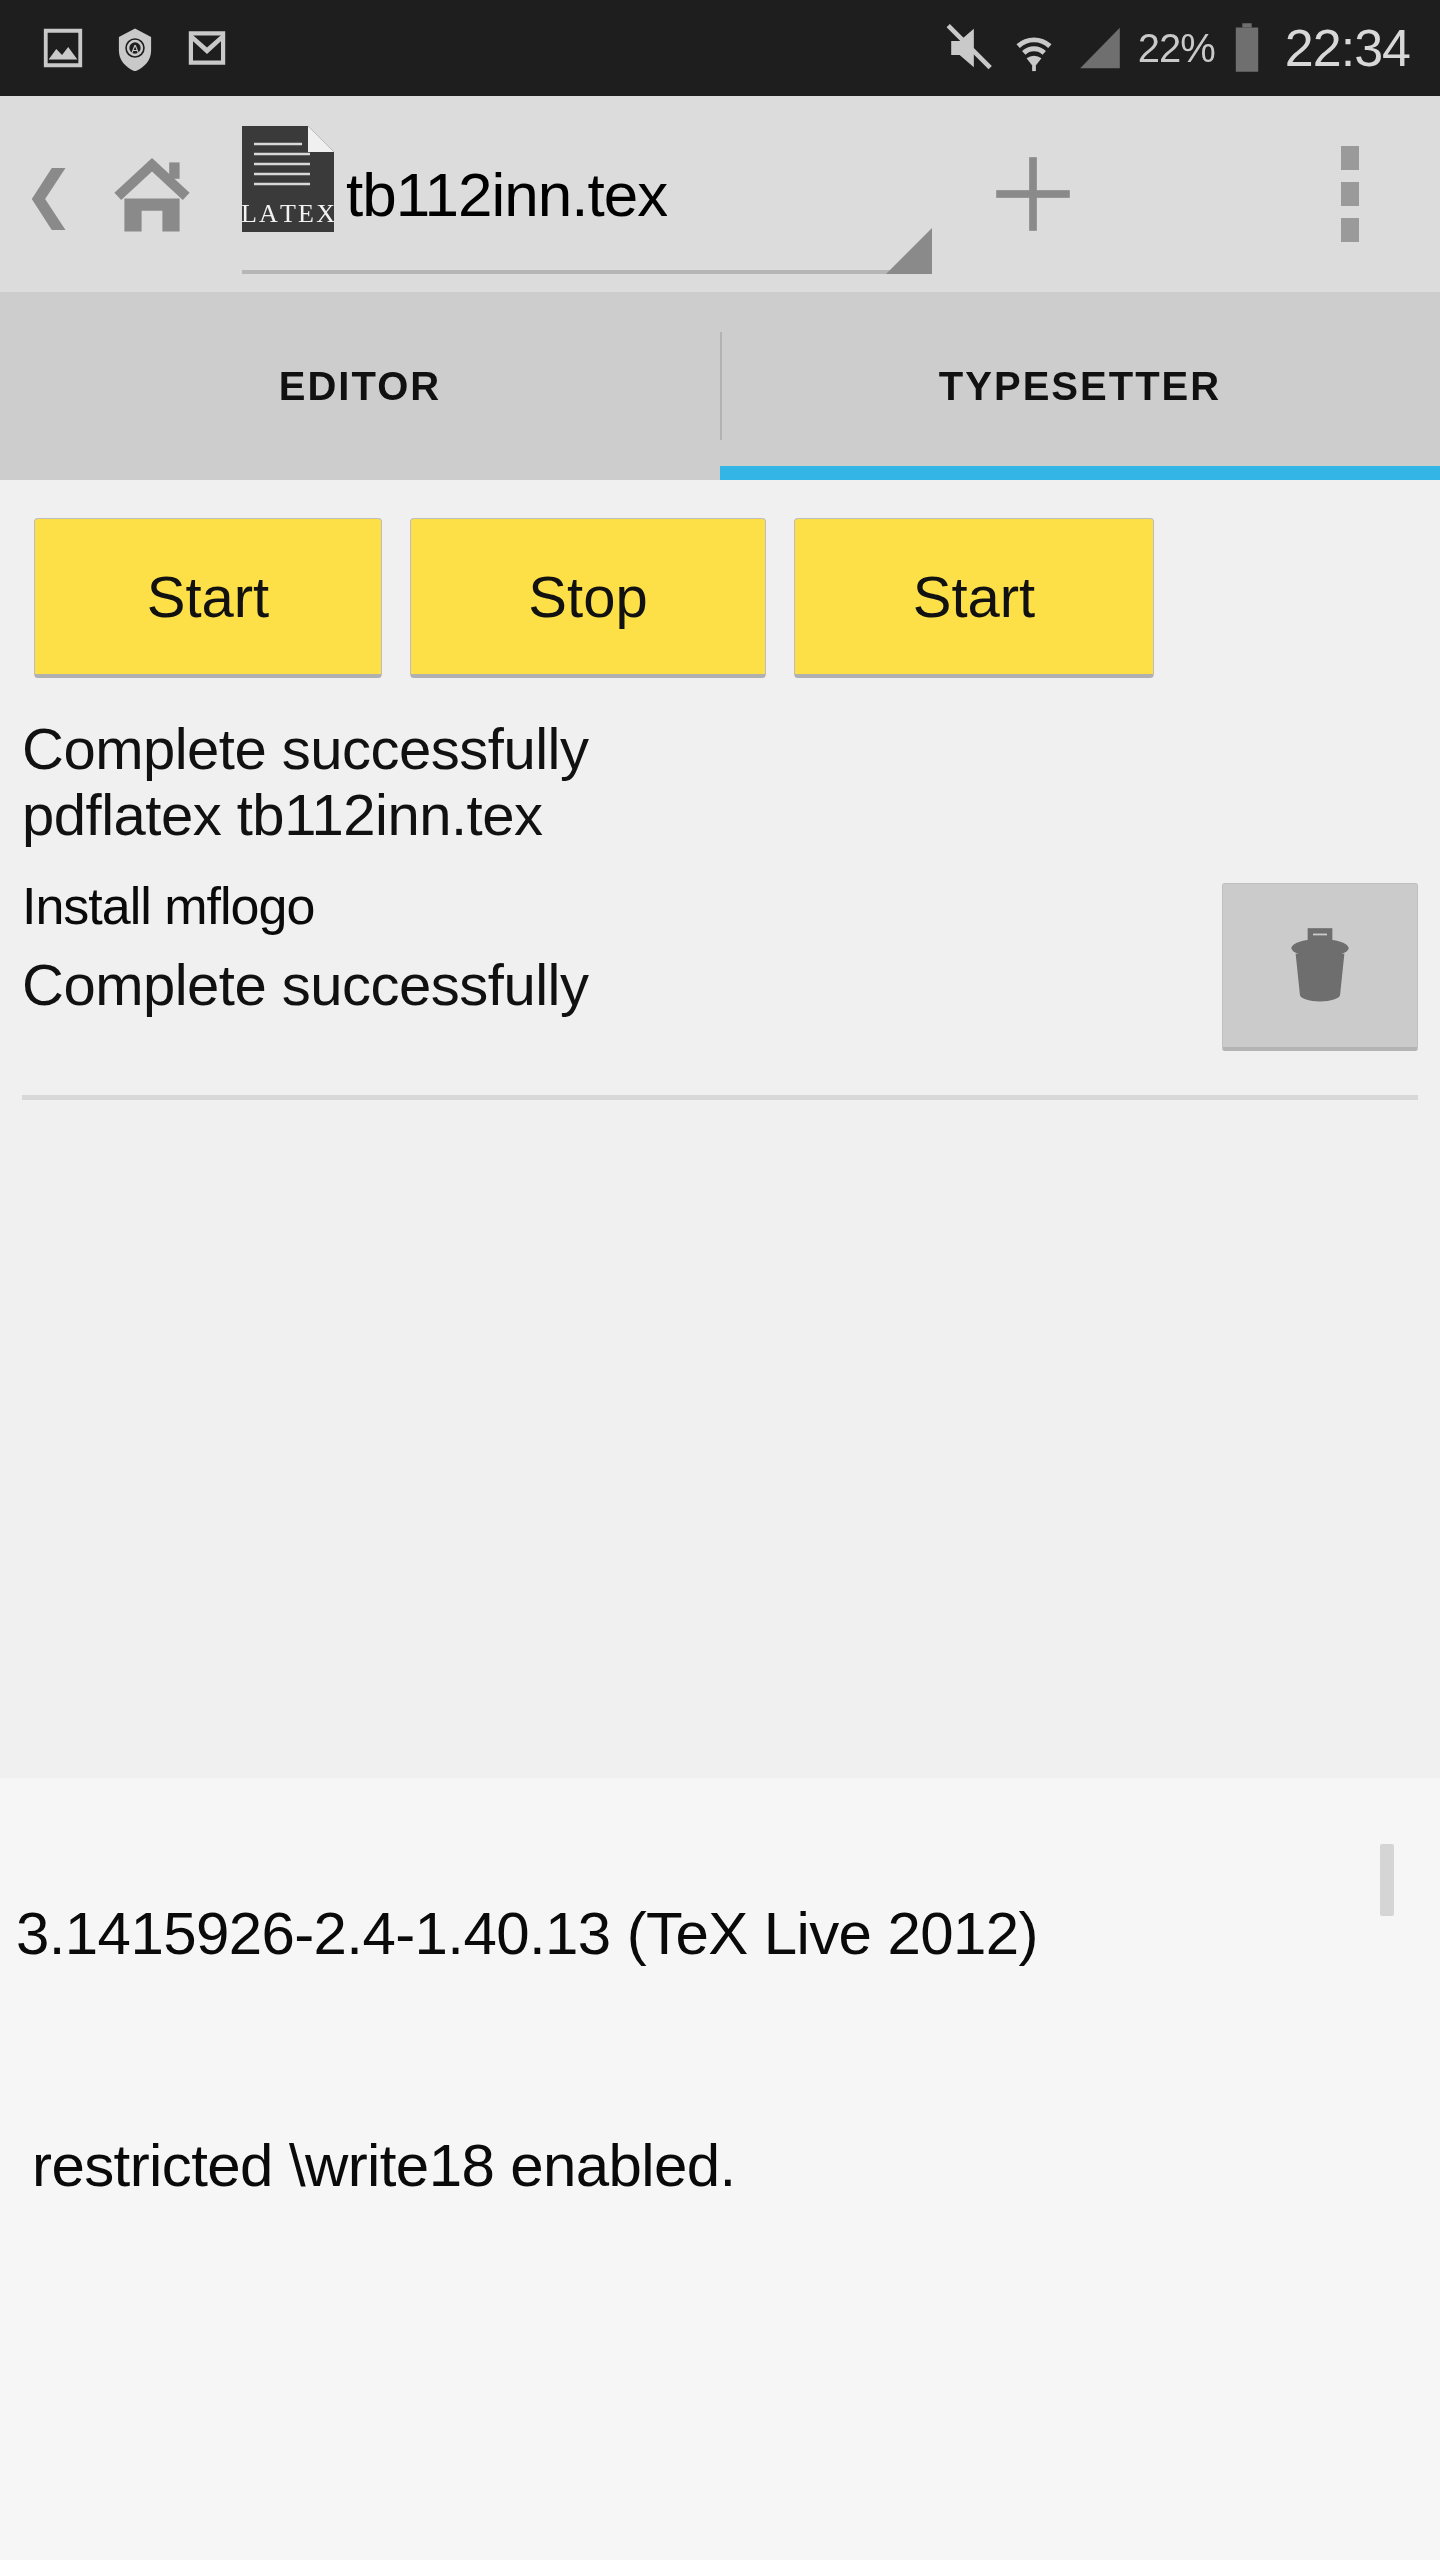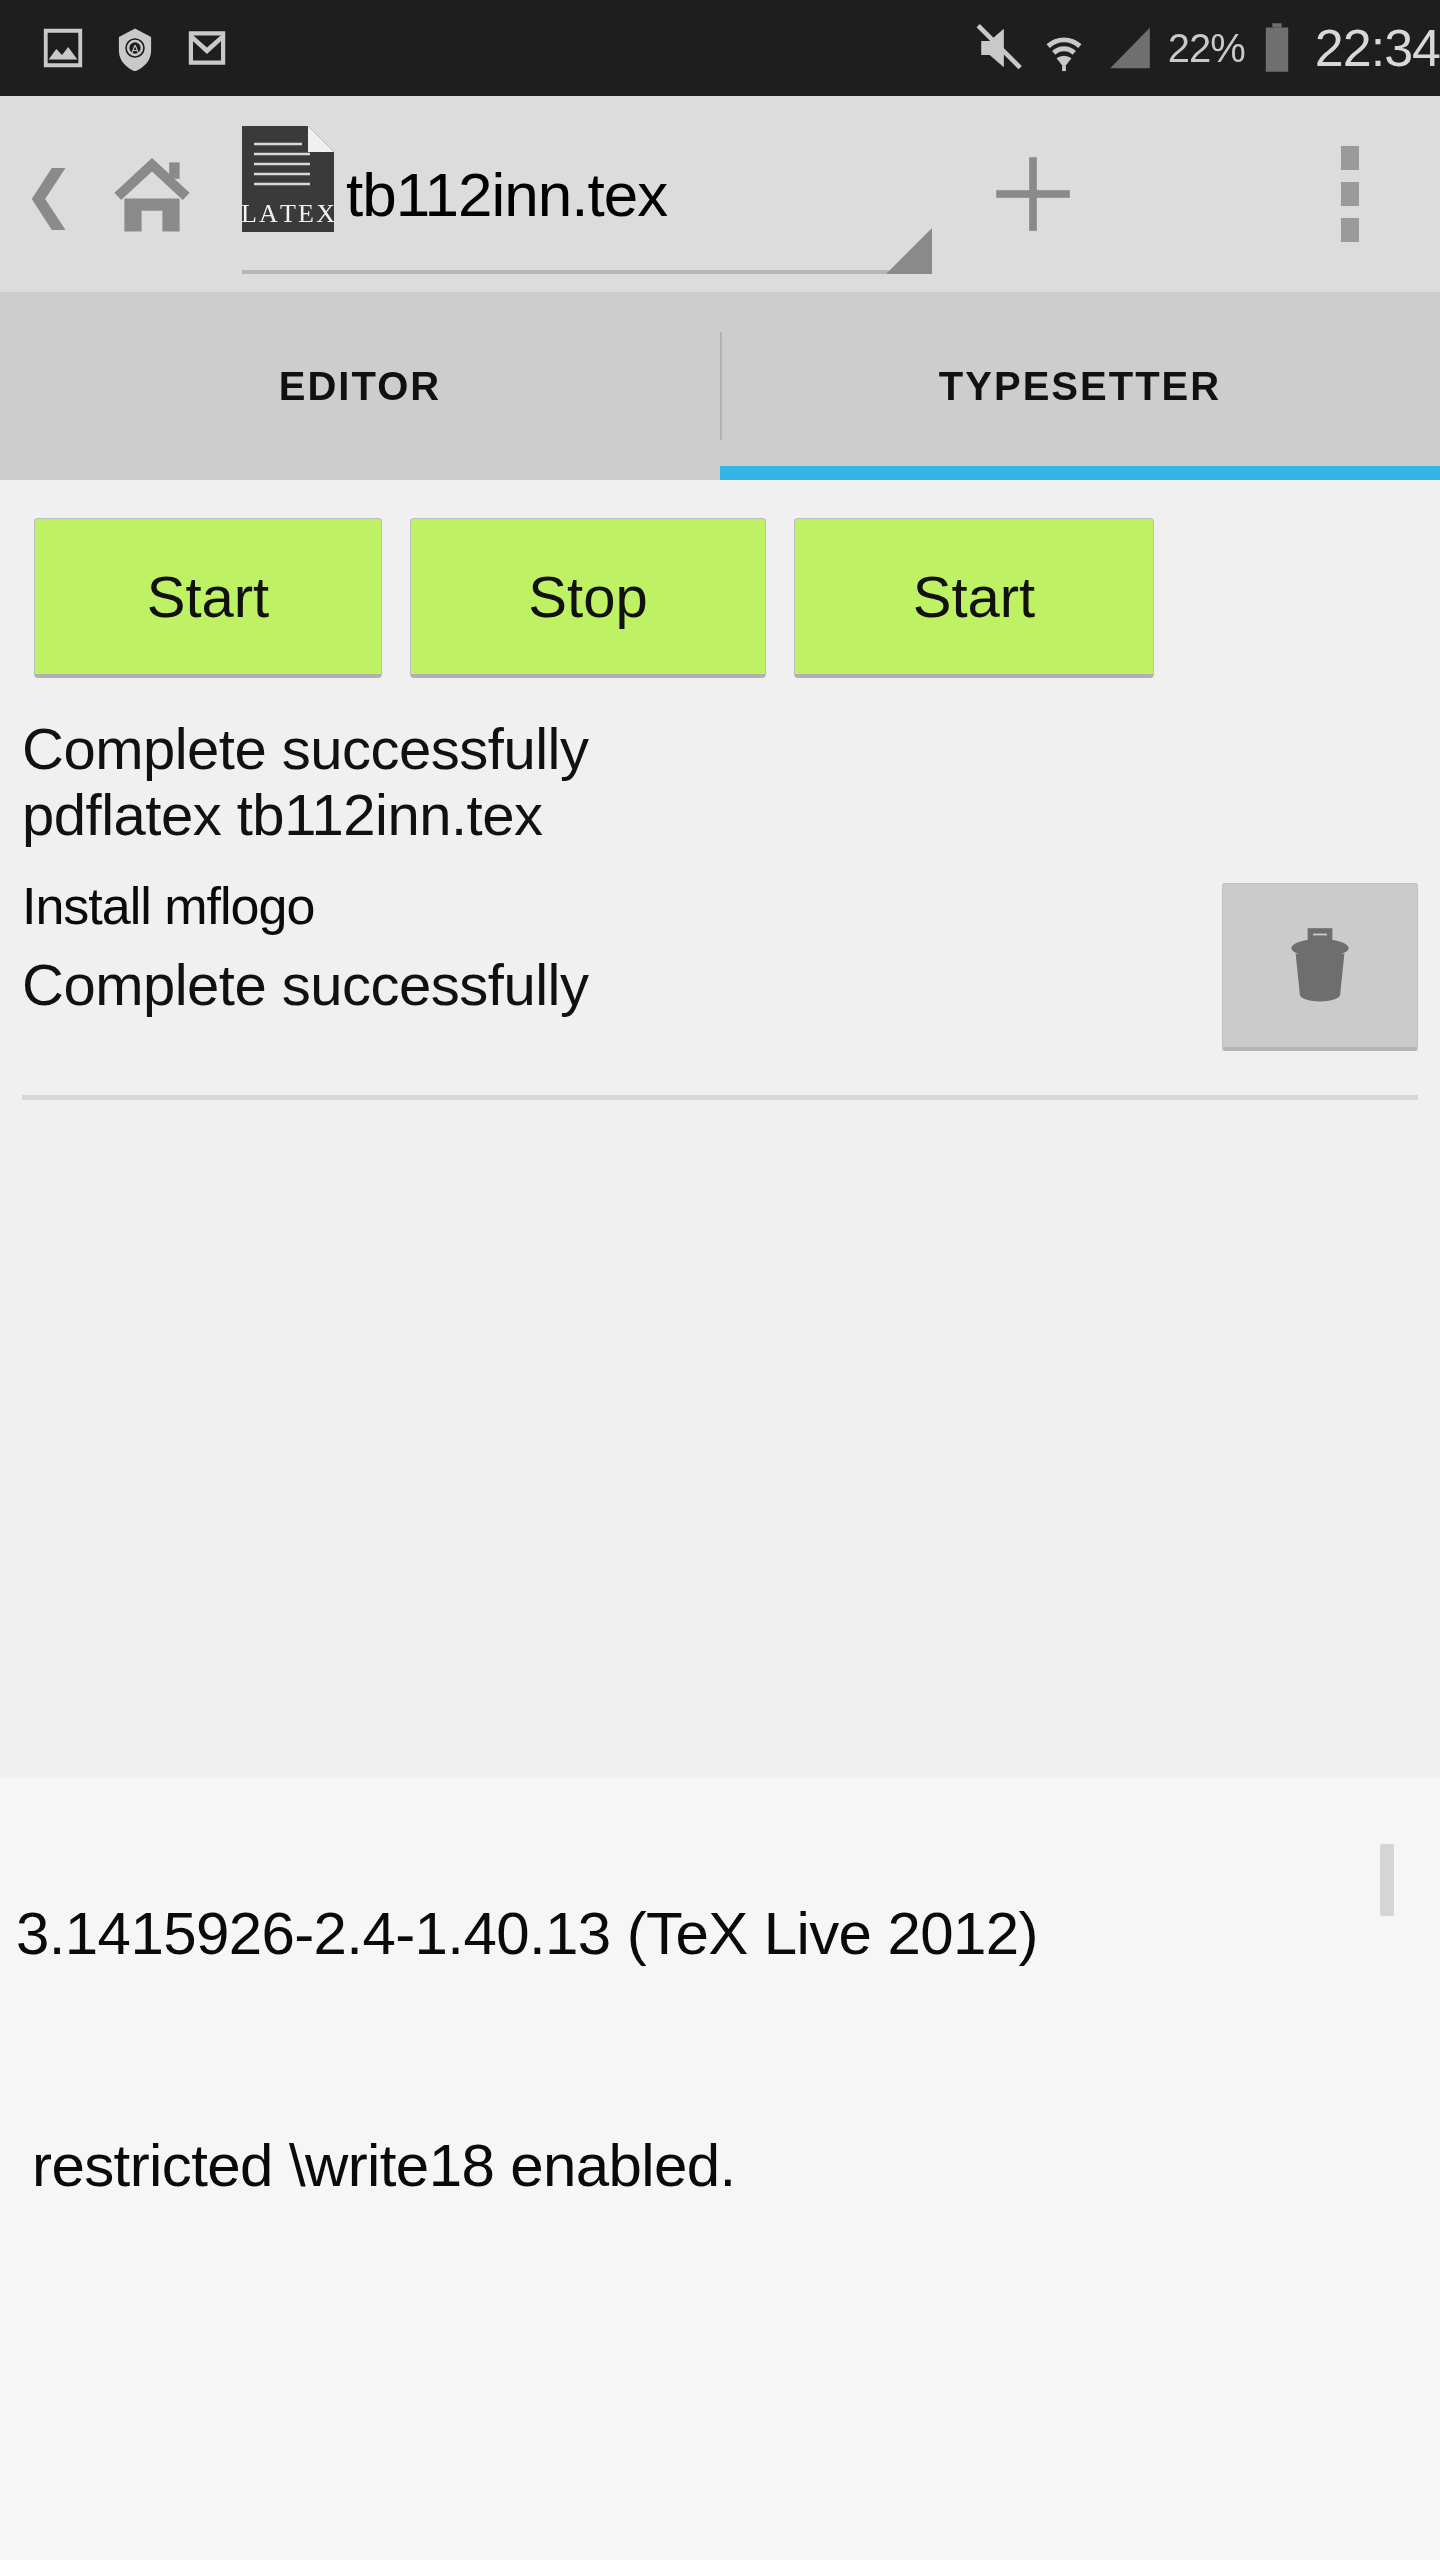--- a/index.html
+++ b/index.html
@@ -10,21 +10,21 @@
     overflow:hidden;
   }
   #screen { position:relative; width:1440px; height:2560px; background:#f2f2f2; }
 
   
   .statusbar{
     position:absolute; left:0; top:0; width:1440px; height:96px;
     background:#1e1e1e; display:flex; align-items:center;
   }
   .sb-left{ display:flex; align-items:center; gap:26px; padding-left:40px; }
-  .sb-right{ margin-left:auto; display:flex; align-items:center; gap:10px; }
+  .sb-right{ margin-left:auto; display:flex; align-items:center; gap:10px; padding-right:30px; }
   .sb-ico{ display:block; }
   .sb-pct{
     color:#c9c9c9; font-size:40px; letter-spacing:-1px;
     font-family:"Liberation Sans", sans-serif;
   }
   .sb-time{
     color:#d8d8d8; font-size:52px; letter-spacing:-1px; line-height:1;
     font-family:"Liberation Sans", sans-serif; margin-left:6px;
   }
 
@@ -77,21 +77,21 @@
     position:absolute; left:0; right:0; bottom:0; height:14px; background:#33b5e5;
   }
 
   
   .content{
     position:absolute; left:0; top:480px; width:1440px; height:2080px;
     background:#f0f0f0;
   }
   .btnrow{ display:flex; gap:28px; padding:38px 0 0 34px; }
   .gbtn{
-    background:#bef264; border:1px solid #bdbdbd; border-bottom:4px solid #b0b0b0;
+    background:#fde047; border:1px solid #bdbdbd; border-bottom:4px solid #b0b0b0;
     border-radius:4px; min-width:348px; height:160px;
     display:flex; align-items:center; justify-content:center;
     font-size:58px; color:#111; font-family:"Liberation Sans", sans-serif;
   }
   .gbtn.mid{ min-width:356px; }
   .gbtn.right{ min-width:360px; }
 
   .statusblock{ padding:38px 0 0 22px; }
   .st-line{ font-size:58px; color:#111; line-height:1.13; letter-spacing:-0.5px; }
 

